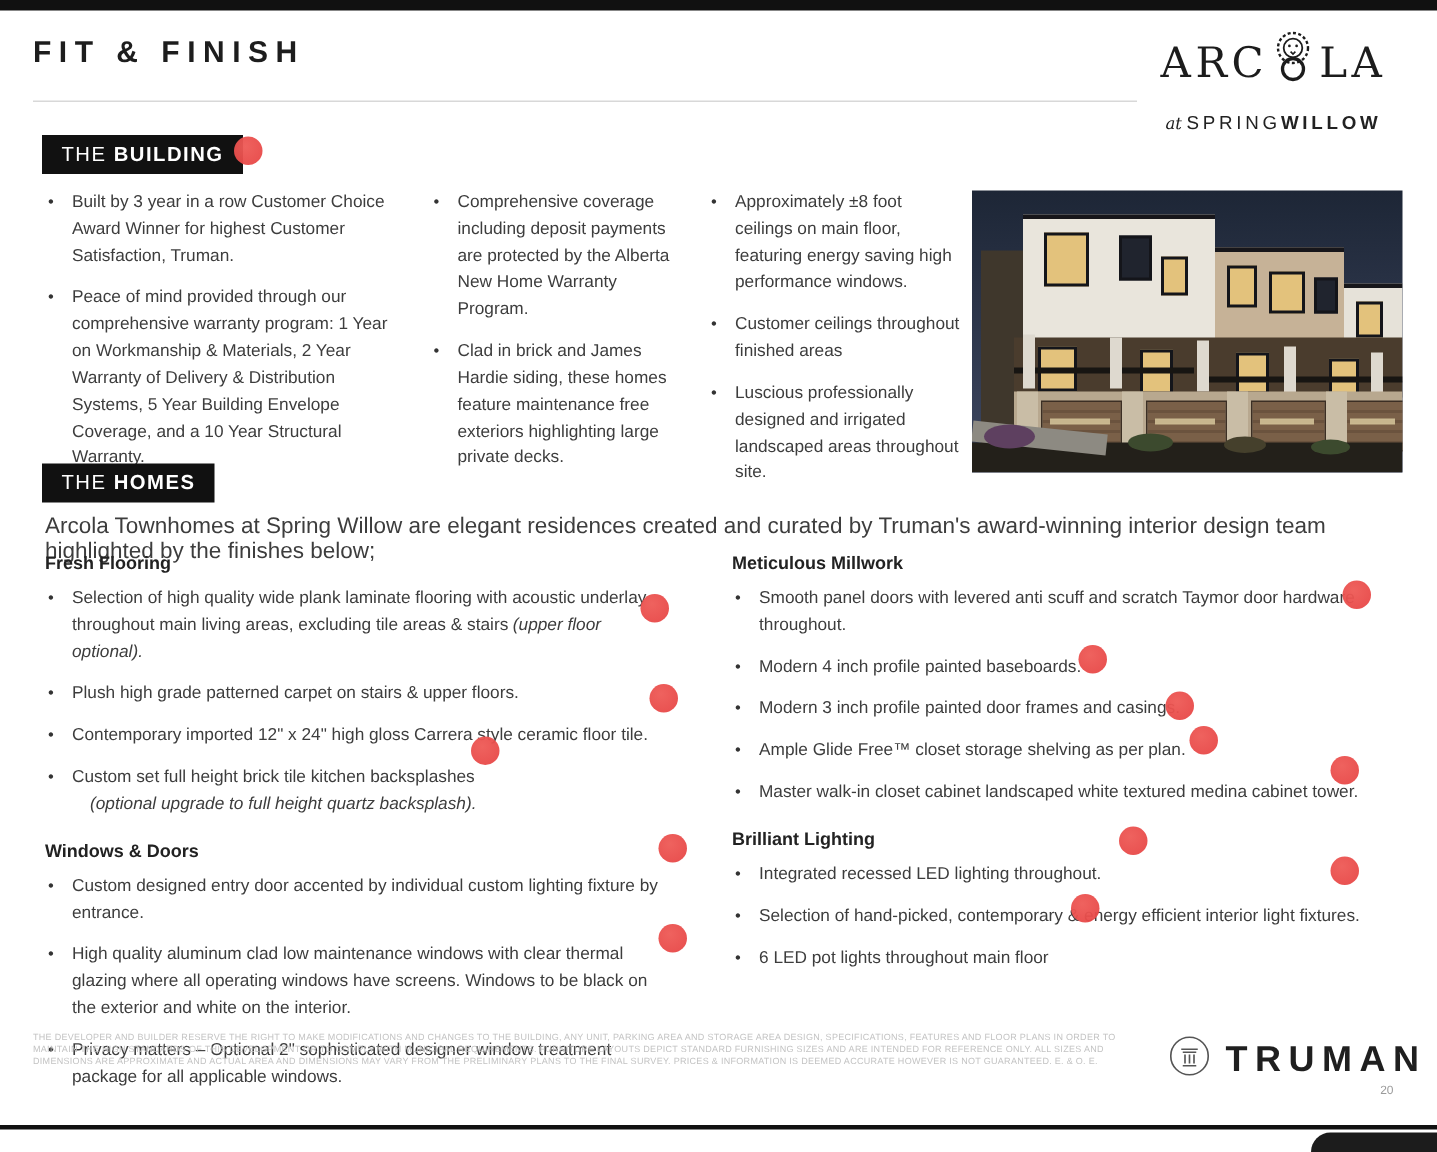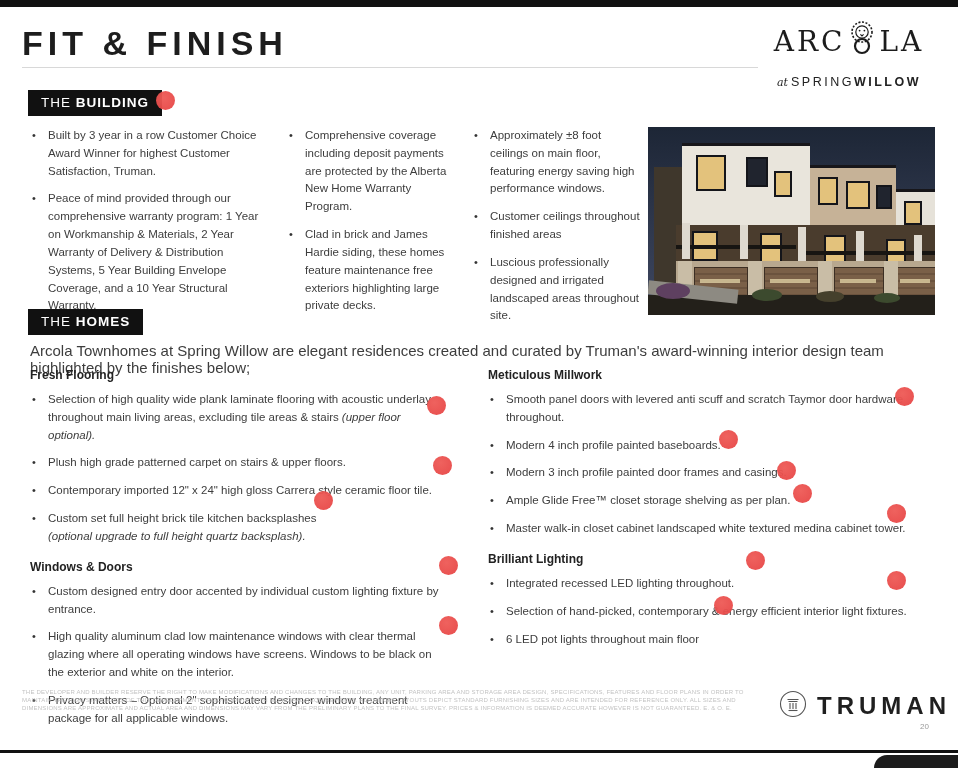--- a/index.html
+++ b/index.html
@@ -8,21 +8,21 @@
     font-family:"Liberation Sans","DejaVu Sans",sans-serif; color:#3d3d3d;
     overflow:hidden; margin:0 auto;
   }
   
   .topbar{position:absolute;left:0;top:0;width:958px;height:7px;background:#111;}
   .bottombar{position:absolute;left:0;top:750px;width:958px;height:3px;background:#111;}
   .corner-shape{position:absolute;right:0;bottom:0;width:84px;height:13px;background:#1c1c1c;border-top-left-radius:18px;}
   
   .page-title{
     position:absolute;left:22px;top:24px;margin:0;
-    font-size:34px;font-weight:800;letter-spacing:5px;color:#1d1d1d;
+    font-size:20px;font-weight:800;letter-spacing:5px;color:#1d1d1d;
   }
   .title-rule{position:absolute;left:22px;top:67px;width:736px;height:1px;background:#d8d8d8;}
   
   .logo-arcola{position:absolute;right:23px;top:20px;width:172px;text-align:center;color:#1c1c1c;}
   .logo-arcola .row1{font-family:"DejaVu Serif","Liberation Serif",serif;font-size:28px;letter-spacing:3px;display:flex;align-items:center;justify-content:center;gap:1px;}
   .logo-arcola .row1 svg{margin:0 1px;}
   .logo-arcola .row2{margin-top:12px;font-size:12.5px;letter-spacing:2.5px;color:#222;}
   .logo-arcola .row2 .at{font-family:"DejaVu Serif","Liberation Serif",serif;font-style:italic;font-size:11px;letter-spacing:0;margin-right:3px;}
   .logo-arcola .row2 .willow{font-weight:800;}
   
@@ -34,21 +34,21 @@
   .badge-building{left:28px;top:90px;text-align:right;}
   .badge-homes{left:28px;top:309px;}
   
   ul.blist{list-style:none;margin:0;padding:0;}
   ul.blist li{
     position:relative;padding-left:18px;margin-bottom:10px;
     font-size:11.5px;line-height:1.55;color:#3d3d3d;
   }
   ul.blist li::before{content:"•";position:absolute;left:2px;top:0;color:#333;font-size:11px;}
   ul.blist i{margin-left:3px;}
-  ul.blist i.break-italic{display:block;margin-left:0;}
+  ul.blist i.break-italic{display:block;margin-left:12px;}
   
   .bcol{position:absolute;top:127px;}
   .bcol1{left:30px;width:242px;}
   .bcol2{left:287px;width:168px;}
   .bcol3{left:472px;width:168px;}
   
   .homes-intro{position:absolute;left:30px;top:342px;width:910px;font-size:15px;color:#3d3d3d;margin:0;}
   .hcol{position:absolute;top:368px;}
   .hcol-left{left:30px;width:418px;}
   .hcol-right{left:488px;width:424px;}

